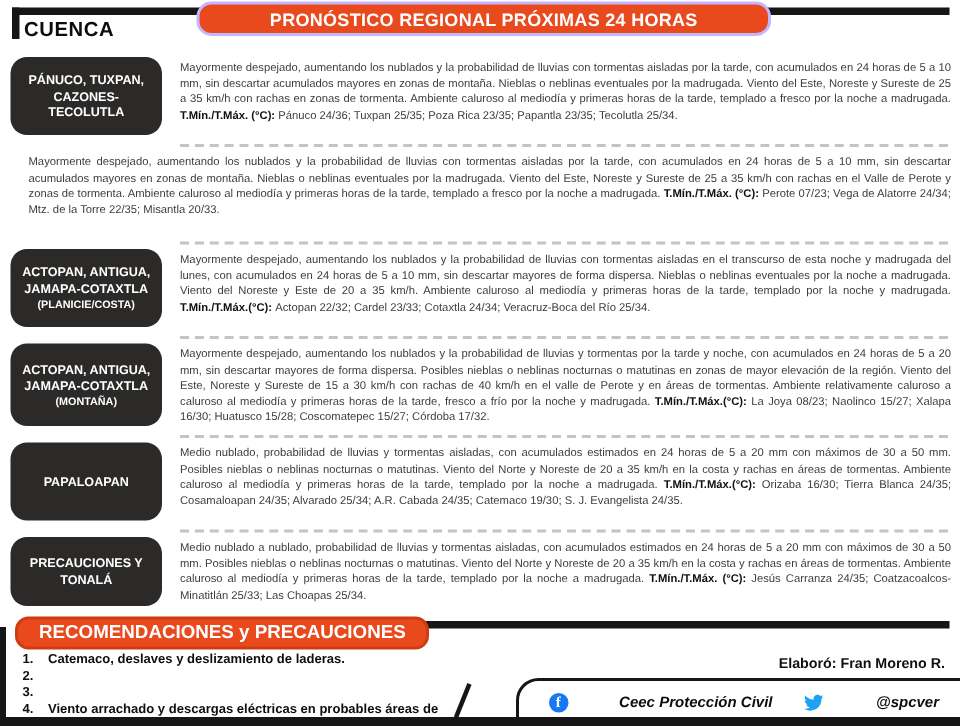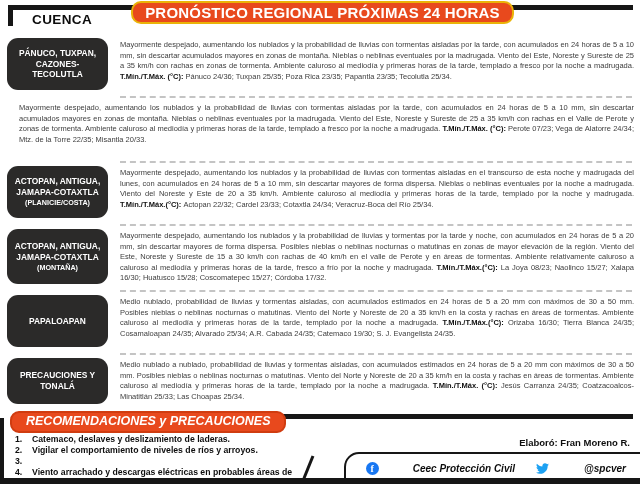--- a/index.html
+++ b/index.html
@@ -2,41 +2,41 @@
 <html><head>
 <meta charset="utf-8">
 <style>
   html,body{margin:0;padding:0;background:#fff;}
   .page{position:relative;width:640px;height:484px;background:#fff;overflow:hidden;
         font-family:"Liberation Sans",sans-serif;}
   
   .top-bar{position:absolute;left:8px;right:7px;top:5px;height:5px;background:#161616;}
   .top-stub{position:absolute;left:8px;top:5px;width:5px;height:21px;background:#161616;}
   .title-pill{position:absolute;left:131px;top:1px;width:383px;height:23px;background:#E8491D;
-        border:2px solid #eab308;border-radius:10px;color:#fff;font-weight:bold;font-size:15px;
+        border:2px solid #c4b5fd;border-radius:10px;color:#fff;font-weight:bold;font-size:12px;
         display:flex;align-items:center;justify-content:center;letter-spacing:.2px;box-sizing:border-box;}
-  .cuenca{position:absolute;left:32px;top:12px;font-weight:bold;font-size:13.5px;color:#0d0d0d;letter-spacing:.4px;}
+  .cuenca{position:absolute;left:16px;top:12px;font-weight:bold;font-size:13.5px;color:#0d0d0d;letter-spacing:.4px;}
   
   .rows{position:absolute;top:35px;left:7px;right:5px;}
   .row{display:flex;align-items:stretch;}
   .r1{min-height:61px}.r2{min-height:63px}.r3{min-height:61px}.r4{min-height:64px}.r5{min-height:61px}.r6{min-height:55px}
   .rbox-wrap{flex:0 0 101px;display:flex;padding:3px 0 6px;}
   .rbox{flex:1;background:#2b2a29;border-radius:11px;color:#fff;display:flex;flex-direction:column;
         justify-content:center;align-items:center;text-align:center;font-weight:bold;font-size:8.4px;
         line-height:1.3;padding:4px 4px;}
   .rbox .sub{font-size:7.2px;}
   .rbox .sub:empty{display:none;}
   .rtext{flex:1;padding:5px 1px 3px 12px;font-size:7.5px;line-height:10.6px;text-align:justify;color:#3d3d3d;}
   .rtext b{color:#101010;}
   .sep{border-top:2px dashed #c4c4c4;margin-left:113px;margin-right:3px;}
   
   .rec-top-bar{position:absolute;top:414px;left:252px;right:7px;height:5px;background:#161616;}
   .left-bar{position:absolute;left:0;top:418px;bottom:3px;width:4px;background:#161616;}
   .rec-pill{position:absolute;left:10px;top:411px;background:#E8491D;border:2px solid #d03c10;color:#fff;
-        font-weight:bold;font-size:12.5px;padding:1px 14px 3px;border-radius:9px;font-style:italic;}
+        font-weight:bold;font-size:12.5px;padding:1px 14px 3px;border-radius:9px;}
   .rec-list{position:absolute;left:15px;top:434px;width:310px;}
   .rec-item{display:flex;font-weight:bold;font-size:8.7px;line-height:11px;color:#0f0f0f;}
   .rec-item .num{width:17px;flex:0 0 17px;}
   .credit{position:absolute;right:10px;top:437px;font-weight:bold;font-size:9.5px;color:#0f0f0f;}
   .slash{position:absolute;left:307px;top:455px;width:2.5px;height:24px;background:#161616;transform:rotate(22deg);}
   .social-box{position:absolute;left:344px;top:452px;width:340px;height:42px;border:2.5px solid #161616;
         border-radius:15px;background:#fff;display:flex;align-items:center;justify-content:flex-end;
         gap:8px;padding:0 56px 10px 0;box-sizing:border-box;}
   .fb-icon{width:13px;height:13px;border-radius:50%;background:#1877F2;color:#fff;font-weight:bold;
         font-size:10px;line-height:13px;text-align:center;font-family:"Liberation Serif",serif;flex:0 0 13px;}
@@ -129,21 +129,20 @@
   <div class="left-bar"></div>
   <div class="rec-pill">RECOMENDACIONES y PRECAUCIONES</div>
 
   <div class="rec-list">
     <div class="rec-item">
       <span class="num">1.</span>
       <span>Catemaco, deslaves y deslizamiento de laderas.</span>
     </div>
     <div class="rec-item">
       <span class="num">2.</span>
-      <span>Vigilar el comportamiento de niveles de ríos y arroyos.</span>
     </div>
     <div class="rec-item">
       <span class="num">3.</span>
     </div>
     <div class="rec-item">
       <span class="num">4.</span>
       <span>Viento arrachado y descargas eléctricas en probables áreas de tormenta.</span>
     </div>
   </div>
 

